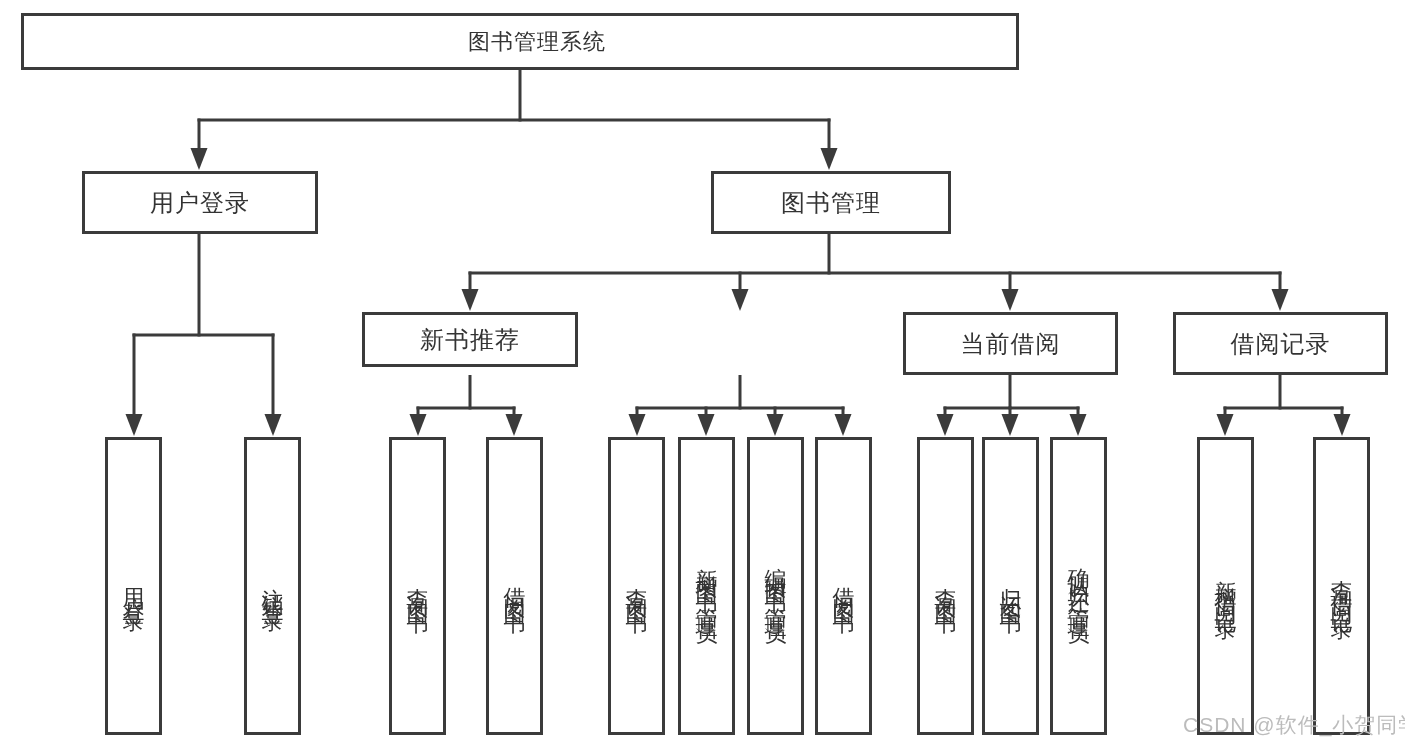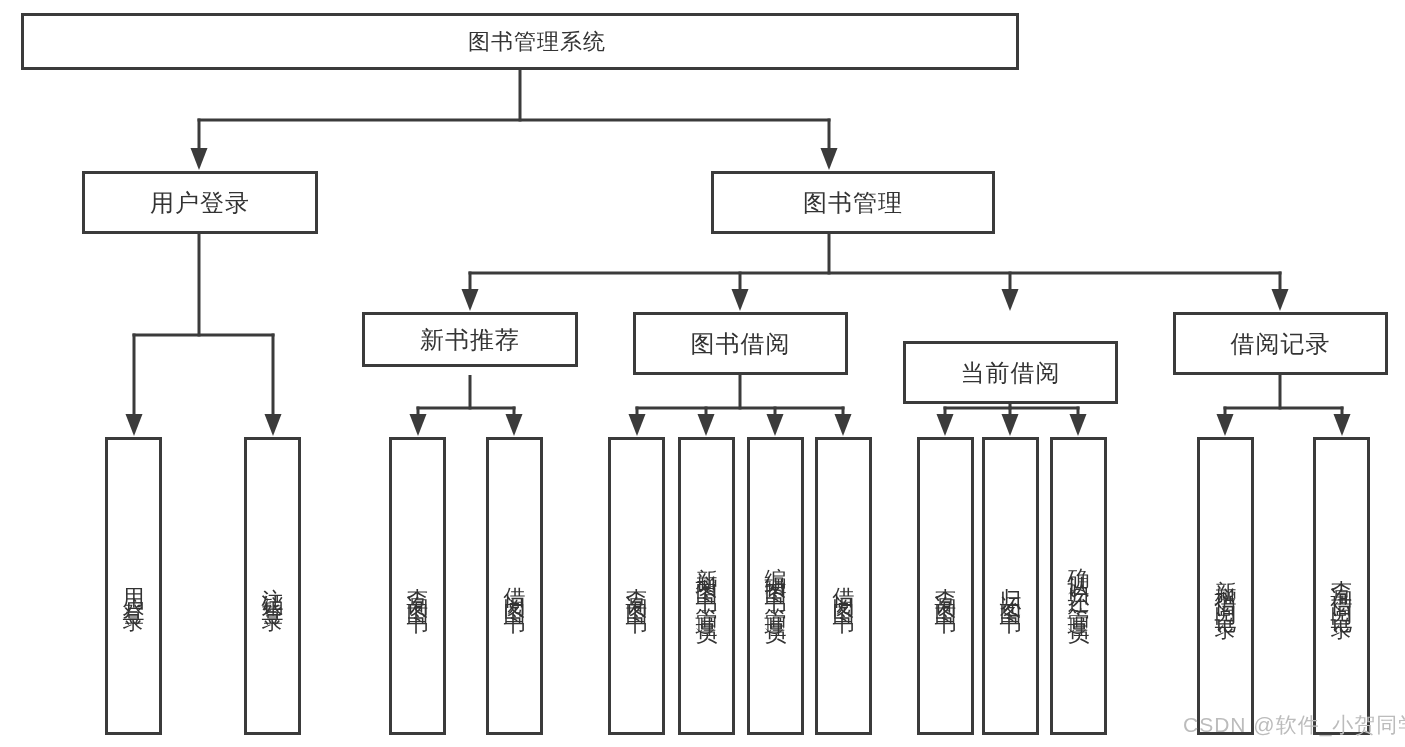--- a/index.html
+++ b/index.html
@@ -110,25 +110,24 @@
       <polygon points="1001.5,414 1018.5,414 1010,436"></polygon>
       <polygon points="1069.5,414 1086.5,414 1078,436"></polygon>
       <polygon points="1216.5,414 1233.5,414 1225,436"></polygon>
       <polygon points="1333.5,414 1350.5,414 1342,436"></polygon>
     </g>
   </svg>
 
   <div class="node hbox root" style="left:21px;top:13px;width:998px;height:57px;">图书管理系统</div>
 
   <div class="node hbox" style="left:82px;top:171px;width:236px;height:63px;">用户登录</div>
-  <div class="node hbox" style="left:711px;top:171px;width:284px;height:63px;">图书管理</div>
+  <div class="node hbox" style="left:711px;top:171px;width:240px;height:63px;">图书管理</div>
 
   <div class="node hbox" style="left:362px;top:312px;width:216px;height:55px;">新书推荐</div>
-  <div class="node hbox" style="left:633px;top:312px;width:215px;height:63px;">图书借阅</div>
-  <div class="node hbox" style="left:903px;top:312px;width:215px;height:63px;margin-top:29px;">当前借阅</div>
+  <div class="node hbox" style="left:903px;top:312px;width:215px;height:63px;">当前借阅</div>
   <div class="node hbox" style="left:1173px;top:312px;width:215px;height:63px;">借阅记录</div>
 
   <div class="node vbox" style="left:105px;">
     <span>用户登录</span>
   </div>
   <div class="node vbox" style="left:244px;">
     <span>注销登录</span>
   </div>
 
   <div class="node vbox" style="left:389px;">

